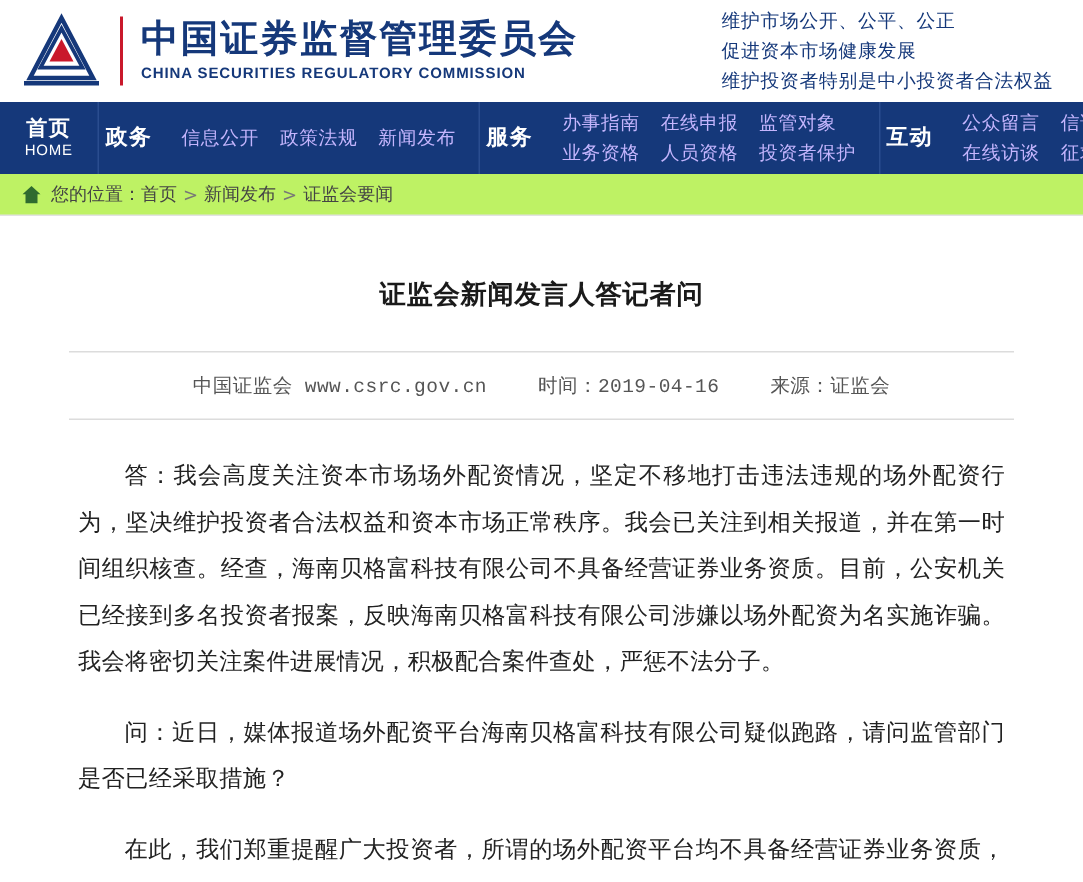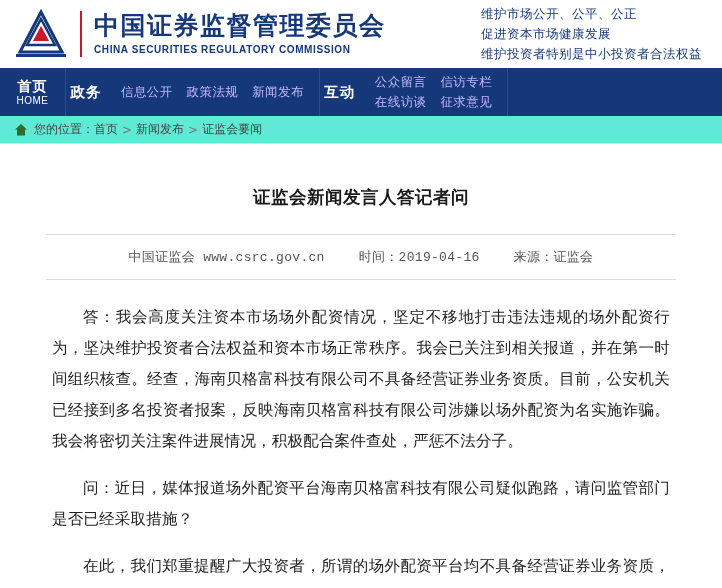--- a/index.html
+++ b/index.html
@@ -136,21 +136,21 @@
     font-size: 12.5px;
     color: #c4b5fd;
     padding: 0 7px;
     white-space: nowrap;
     letter-spacing: 0.4px;
   }
 
   
   .breadcrumb {
     height: 28px;
-    background: #5eead4;
+    background: #bef264;
     border-bottom: 1px solid #e2e2e2;
     display: flex;
     align-items: center;
     padding: 0 14px;
     font-family: "DejaVu Sans", sans-serif;
     font-size: 12px;
     color: #444;
   }
   .bc-home-icon {
     width: 14px; height: 14px;
@@ -244,20 +244,35 @@
       <div class="nav-cat">政务</div>
       <div class="nav-links">
         <div class="nav-row">
           <span class="nav-link">信息公开</span>
           <span class="nav-link">政策法规</span>
           <span class="nav-link">新闻发布</span>
         </div>
       </div>
     </div>
 
+    <div class="nav-group">
+      <div class="nav-cat">服务</div>
+      <div class="nav-links">
+        <div class="nav-row">
+          <span class="nav-link">办事指南</span>
+          <span class="nav-link">在线申报</span>
+          <span class="nav-link">监管对象</span>
+        </div>
+        <div class="nav-row">
+          <span class="nav-link">业务资格</span>
+          <span class="nav-link">人员资格</span>
+          <span class="nav-link">投资者保护</span>
+        </div>
+      </div>
+    </div>
 
     <div class="nav-group">
       <div class="nav-cat">互动</div>
       <div class="nav-links">
         <div class="nav-row">
           <span class="nav-link">公众留言</span>
           <span class="nav-link">信访专栏</span>
 
         </div>
         <div class="nav-row">

